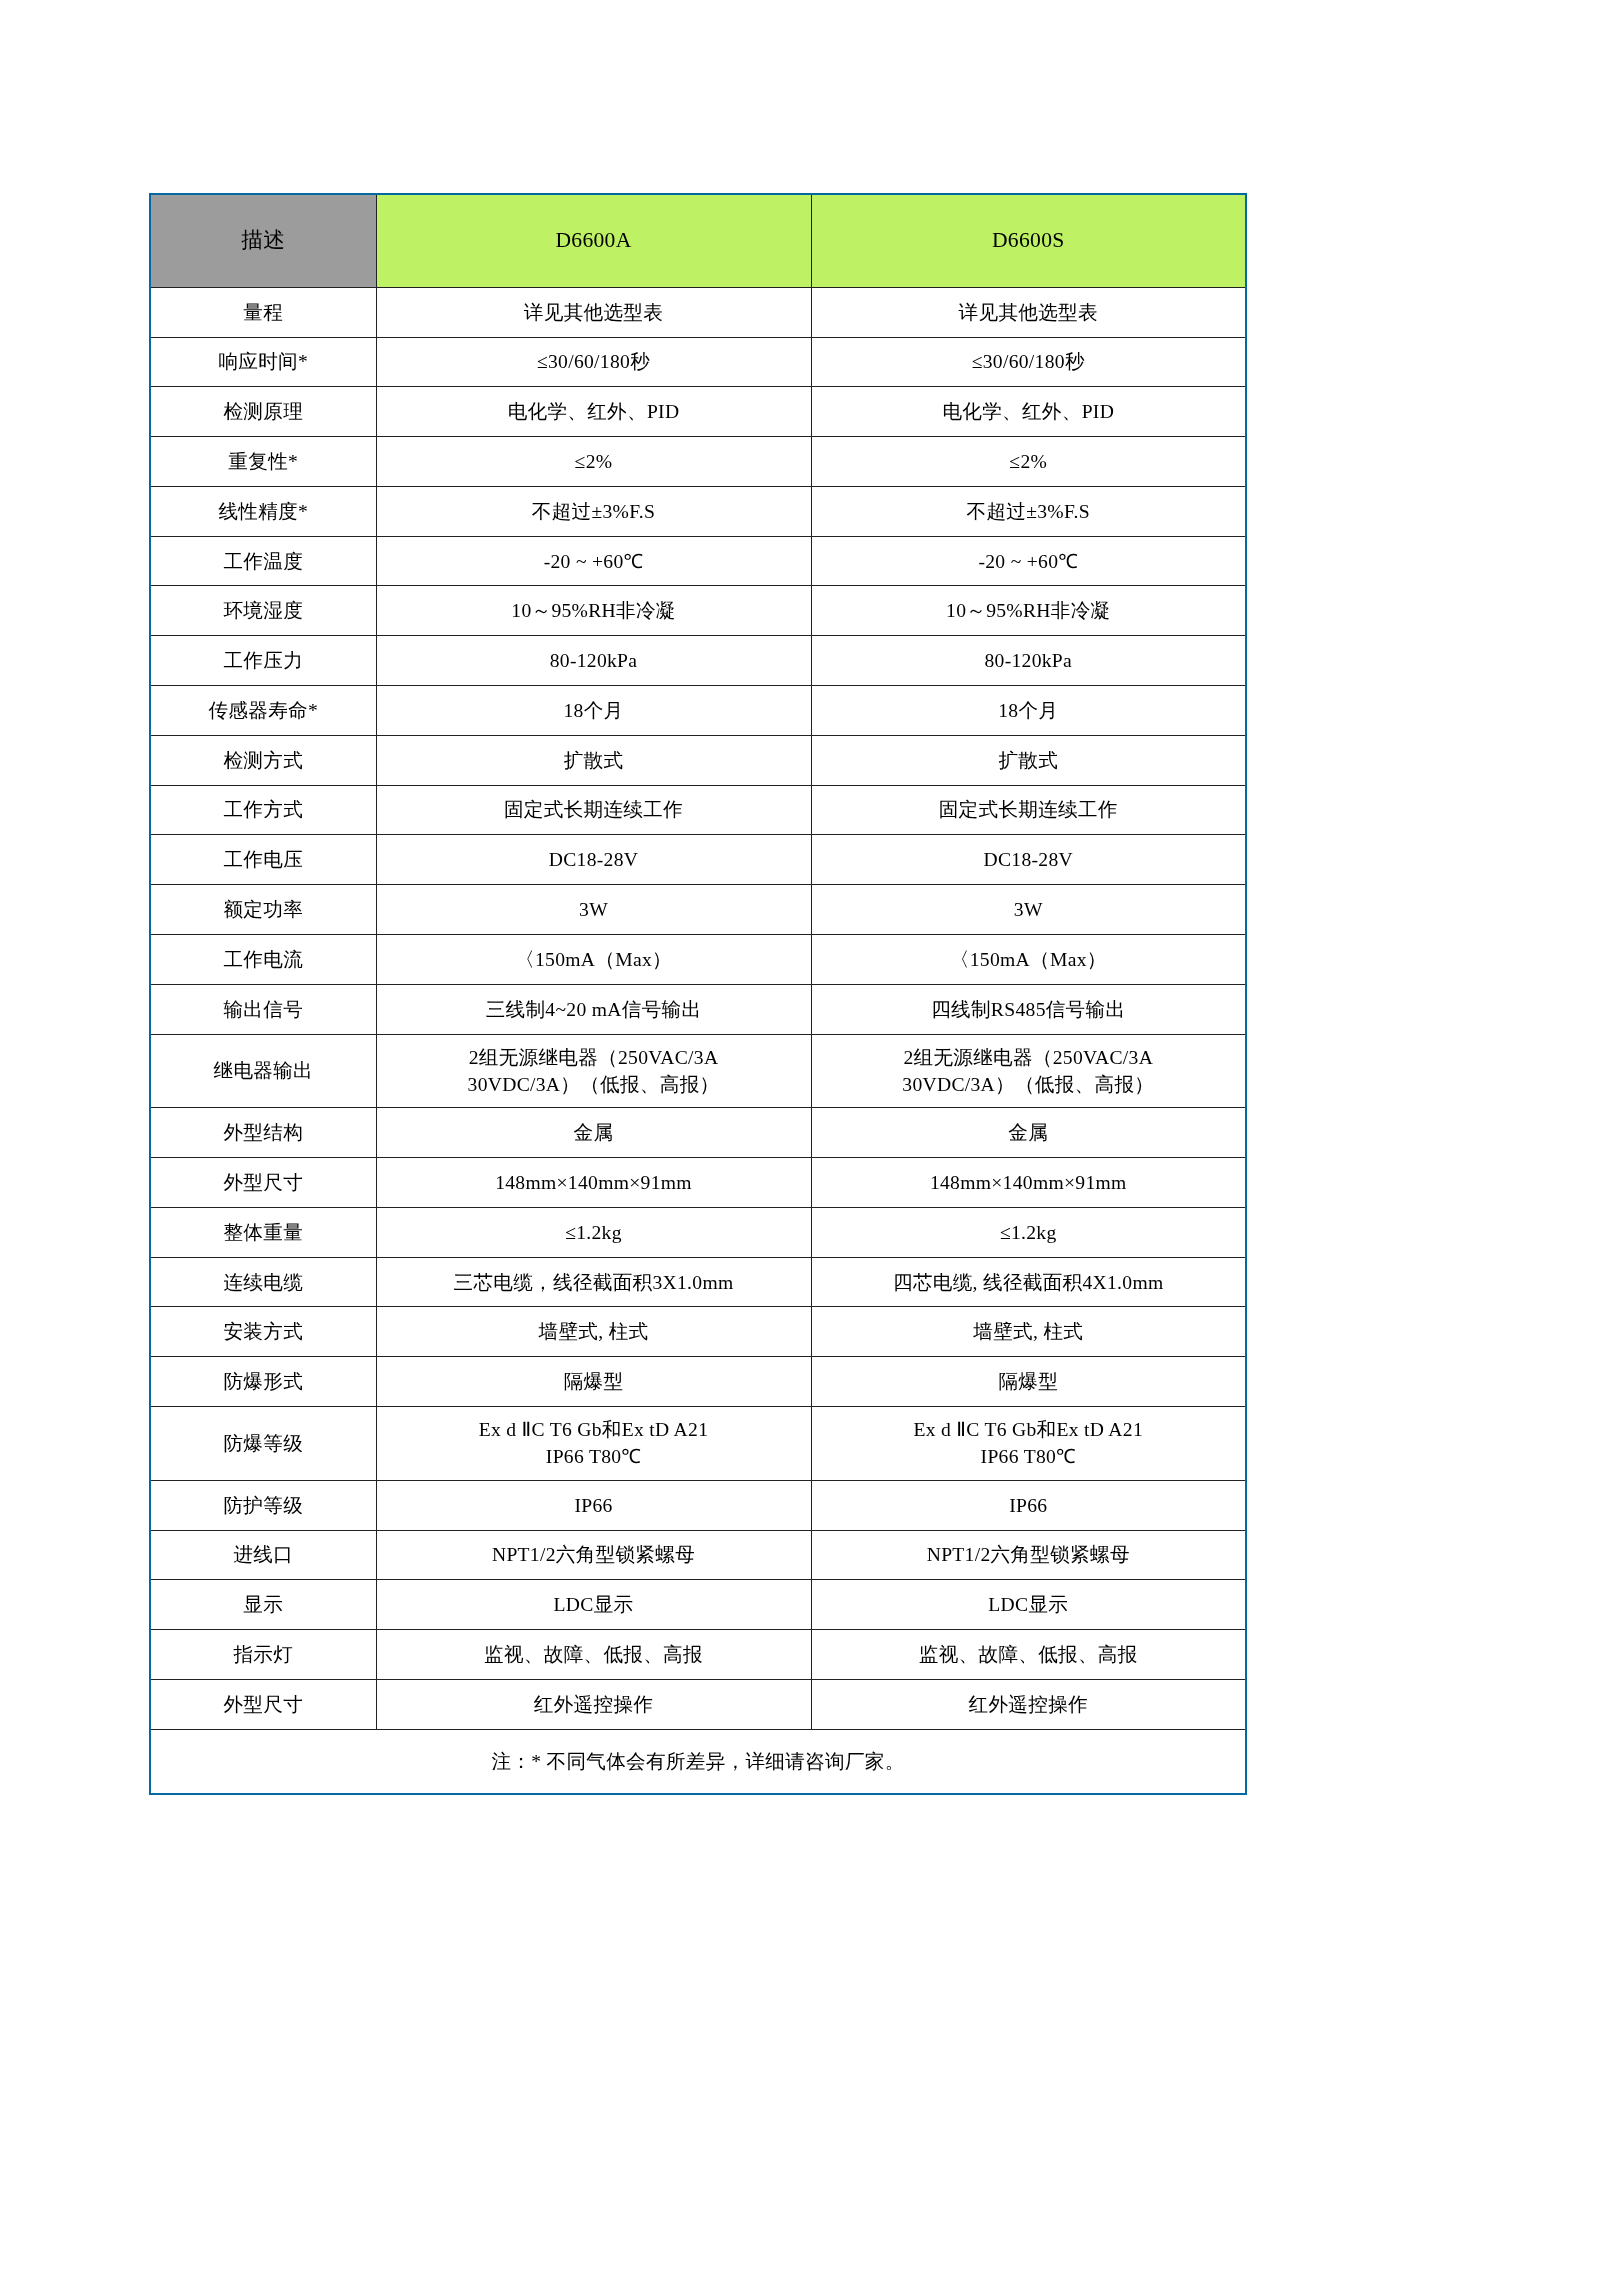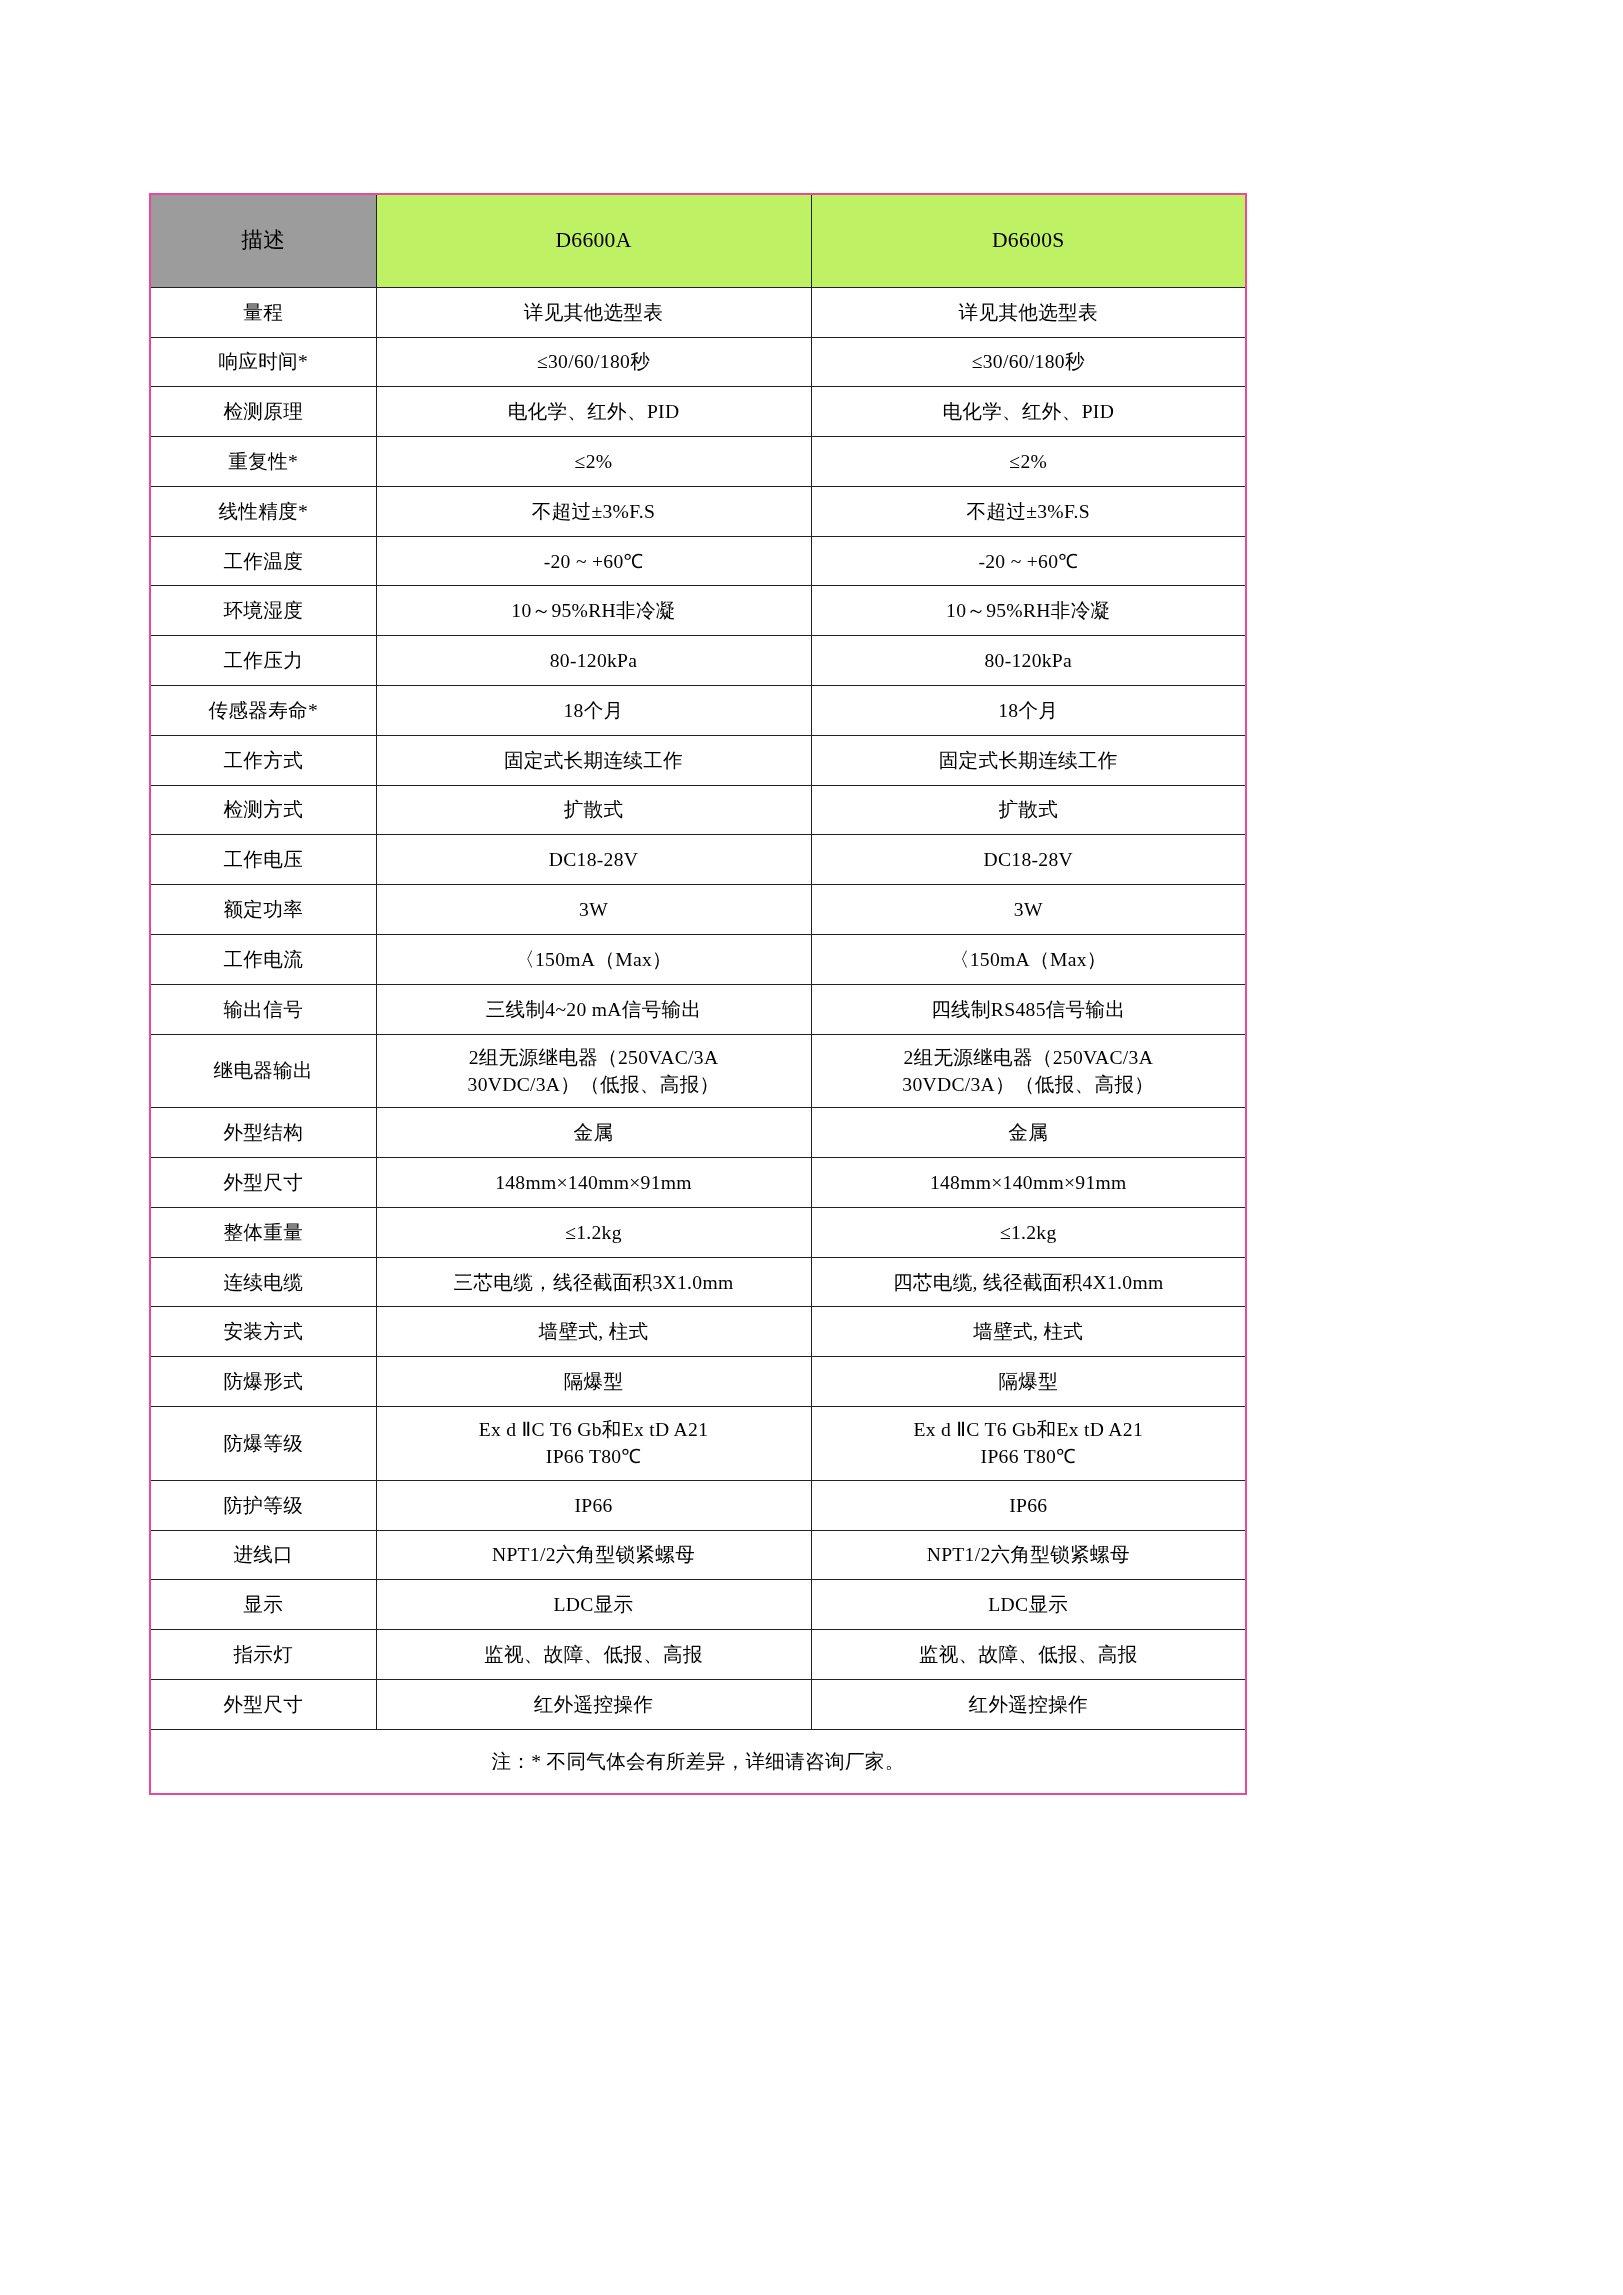--- a/index.html
+++ b/index.html
@@ -22,21 +22,21 @@
   .spec-table-wrap {
     position: absolute;
     left: 149px;
     top: 193px;
     width: 1096px;
   }
   table.spec {
     border-collapse: collapse;
     width: 1096px;
     table-layout: fixed;
-    border: 2px solid #ec4899;
+    border: 2px solid #0369a1;
   }
   table.spec col.c0 { width: 226px; }
   table.spec col.c1 { width: 435px; }
   table.spec col.c2 { width: 435px; }
 
   table.spec td, table.spec th {
     border: 1.3px solid #222;
     padding: 3.9px 5.2px;
     text-align: center;
     vertical-align: middle;
@@ -138,28 +138,28 @@
           <td class="label">工作压力</td>
           <td class="value">80-120kPa</td>
           <td class="value">80-120kPa</td>
         </tr>
         <tr class="datarow">
           <td class="label">传感器寿命*</td>
           <td class="value">18个月</td>
           <td class="value">18个月</td>
         </tr>
         <tr class="datarow">
+          <td class="label">检测方式</td>
+          <td class="value">扩散式</td>
+          <td class="value">扩散式</td>
+        </tr>
+        <tr class="datarow">
           <td class="label">工作方式</td>
           <td class="value">固定式长期连续工作</td>
           <td class="value">固定式长期连续工作</td>
-        </tr>
-        <tr class="datarow">
-          <td class="label">检测方式</td>
-          <td class="value">扩散式</td>
-          <td class="value">扩散式</td>
         </tr>
         <tr class="datarow">
           <td class="label">工作电压</td>
           <td class="value">DC18-28V</td>
           <td class="value">DC18-28V</td>
         </tr>
         <tr class="datarow">
           <td class="label">额定功率</td>
           <td class="value">3W</td>
           <td class="value">3W</td>

